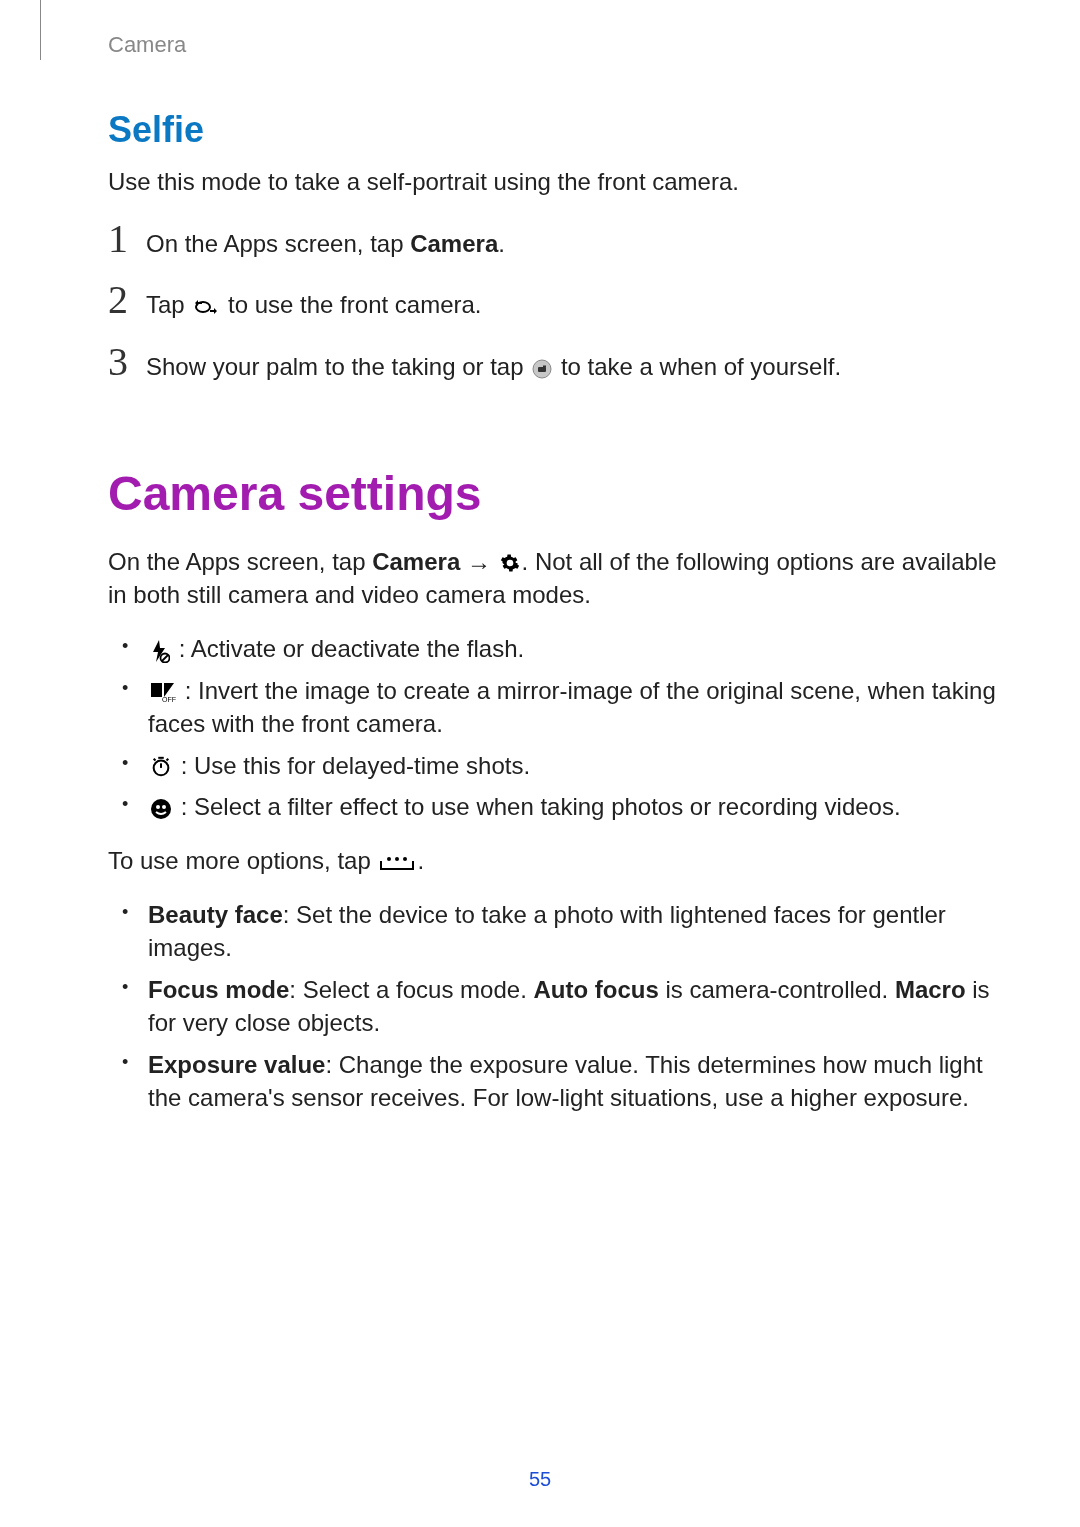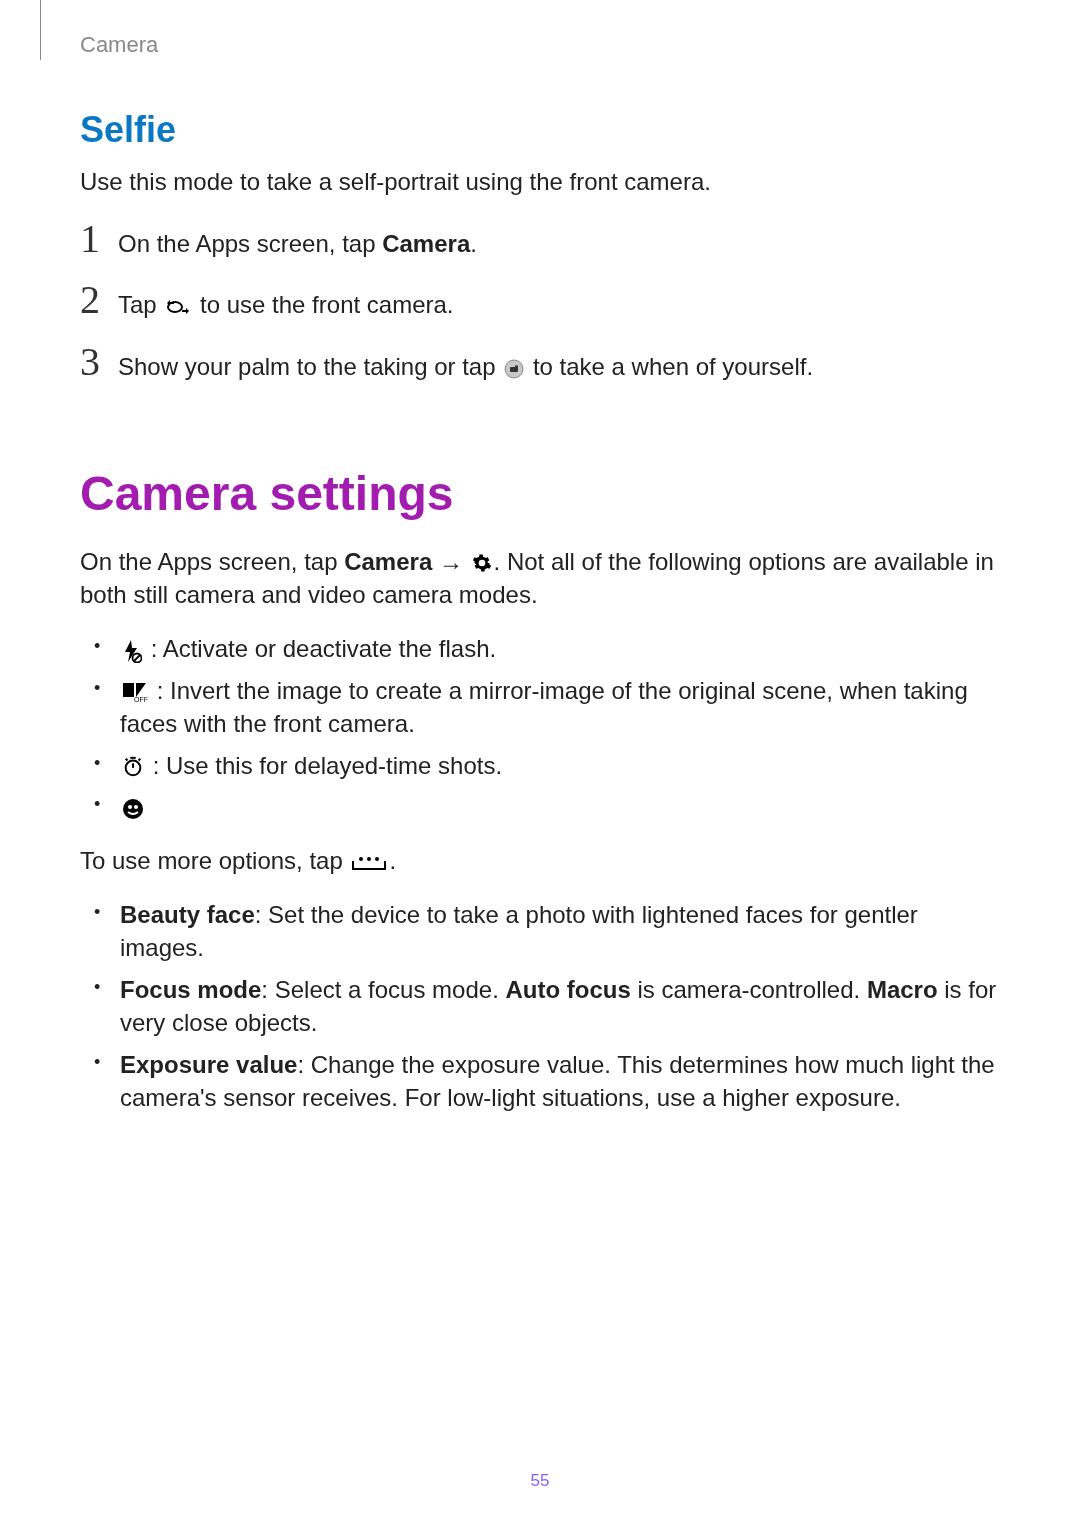--- a/index.html
+++ b/index.html
@@ -11,21 +11,21 @@
     font-family: "Segoe UI", "Helvetica Neue", Arial, sans-serif;
     color: #222;
     font-size: 24px;
     line-height: 1.4;
   }
   .page {
     position: relative;
     width: 1080px;
     height: 1527px;
     box-sizing: border-box;
-    padding: 30px 80px 0 80px;
+    padding: 30px 80px 0 108px;
   }
   .border-mark {
     position: absolute;
     left: 40px;
     top: 0;
     width: 1px;
     height: 60px;
     background: #888;
   }
   .header {
@@ -92,22 +92,22 @@
     vertical-align: middle;
     line-height: 0;
     margin: 0 2px;
   }
   .page-num {
     position: absolute;
     bottom: 34px;
     left: 0;
     right: 0;
     text-align: center;
-    color: #8b5cf6;
-    font-size: 17px;
+    color: #1d4ed8;
+    font-size: 20px;
   }
   .section-gap {
     height: 40px;
   }
 </style>
 </head>
 <body>
 
 <div class="page">
   <div class="border-mark"></div>
@@ -180,21 +180,21 @@
             <line x1="18" y1="5" x2="20" y2="3" stroke="#000" stroke-width="2.2"></line>
             <line x1="6" y1="5" x2="4" y2="3" stroke="#000" stroke-width="2.2"></line>
           </svg></span><span> : Use this for delayed-time shots.</span>
     </li>
     <li>
       <span class="icon"><svg width="22" height="22" viewBox="0 0 22 22">
             <circle cx="11" cy="11" r="10" fill="#000"></circle>
             <circle cx="8" cy="9" r="2" fill="#fff"></circle>
             <circle cx="14" cy="9" r="2" fill="#fff"></circle>
             <path d="M6 14 q5 4 10 0" stroke="#fff" stroke-width="2" fill="none"></path>
-          </svg></span>
+          </svg></span><span> : Select a filter effect to use when taking photos or recording videos.</span>
     </li>
   </ul>
 
   <p class="para">
     <span>To use more options, tap </span><span class="icon"><svg width="36" height="16" viewBox="0 0 36 16">
           <path d="M2 6 L2 14 L34 14 L34 6" fill="none" stroke="#000" stroke-width="2"></path>
           <circle cx="10" cy="4" r="2" fill="#000"></circle>
           <circle cx="18" cy="4" r="2" fill="#000"></circle>
           <circle cx="26" cy="4" r="2" fill="#000"></circle>
         </svg></span><span>.</span>

